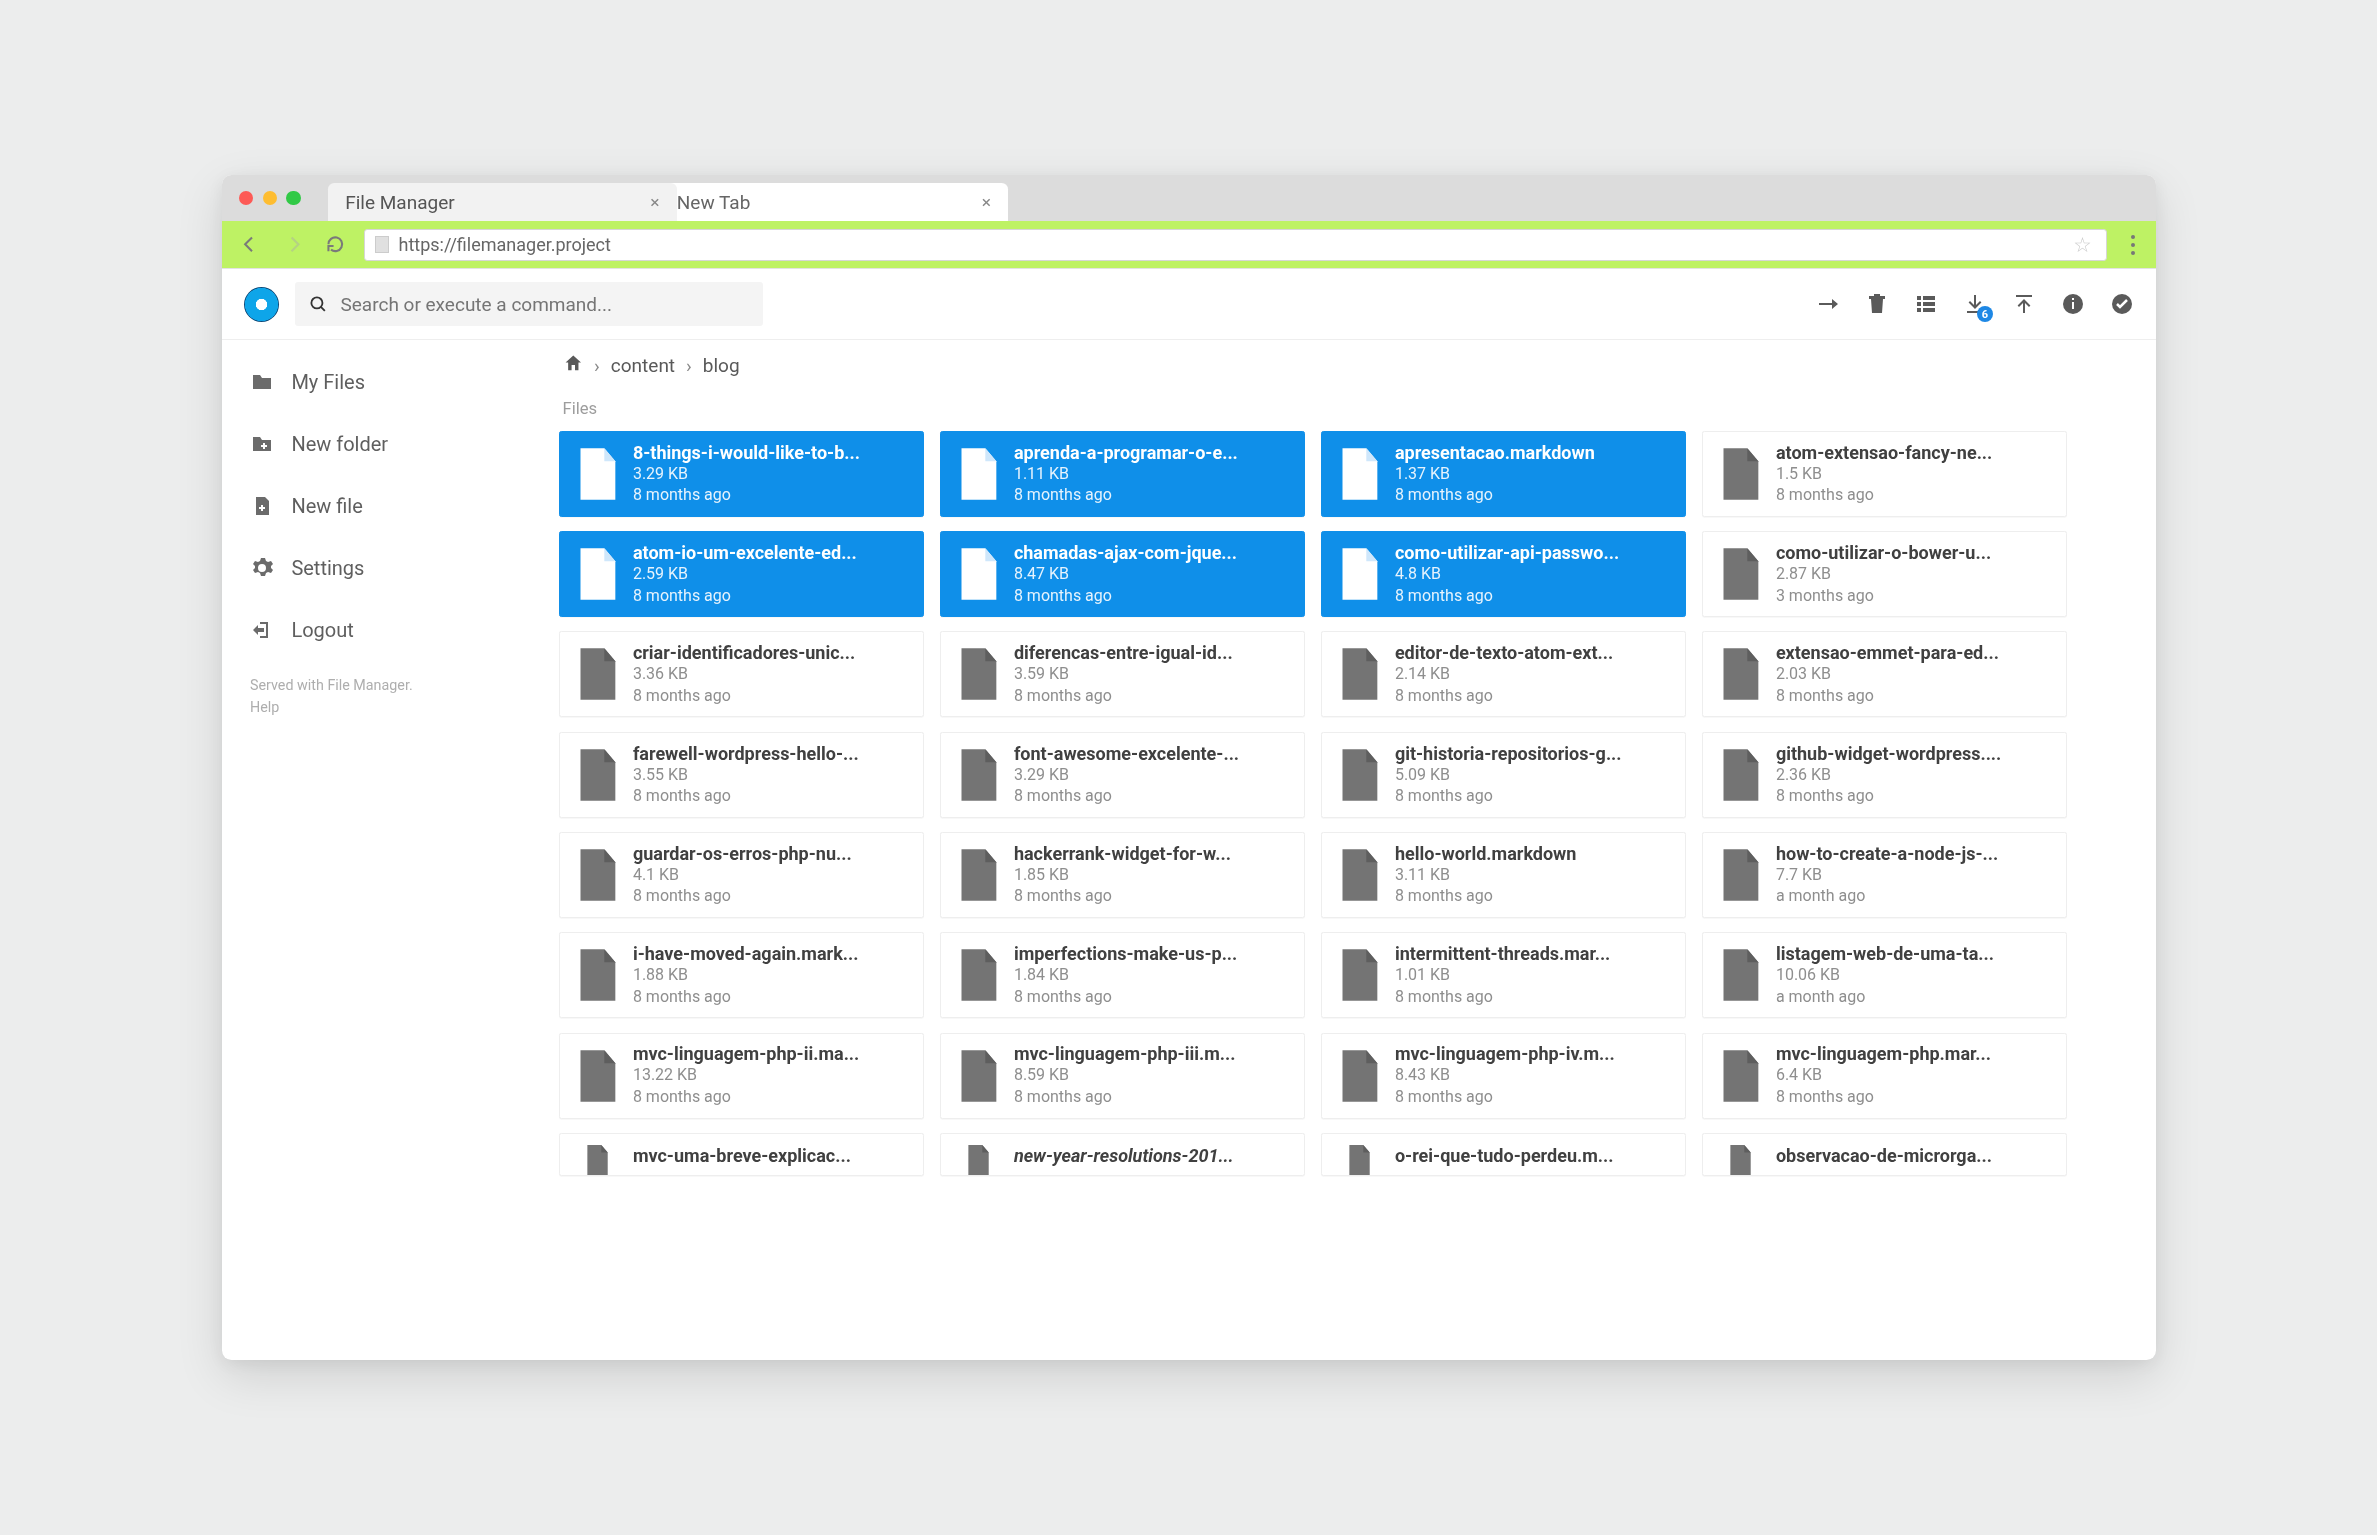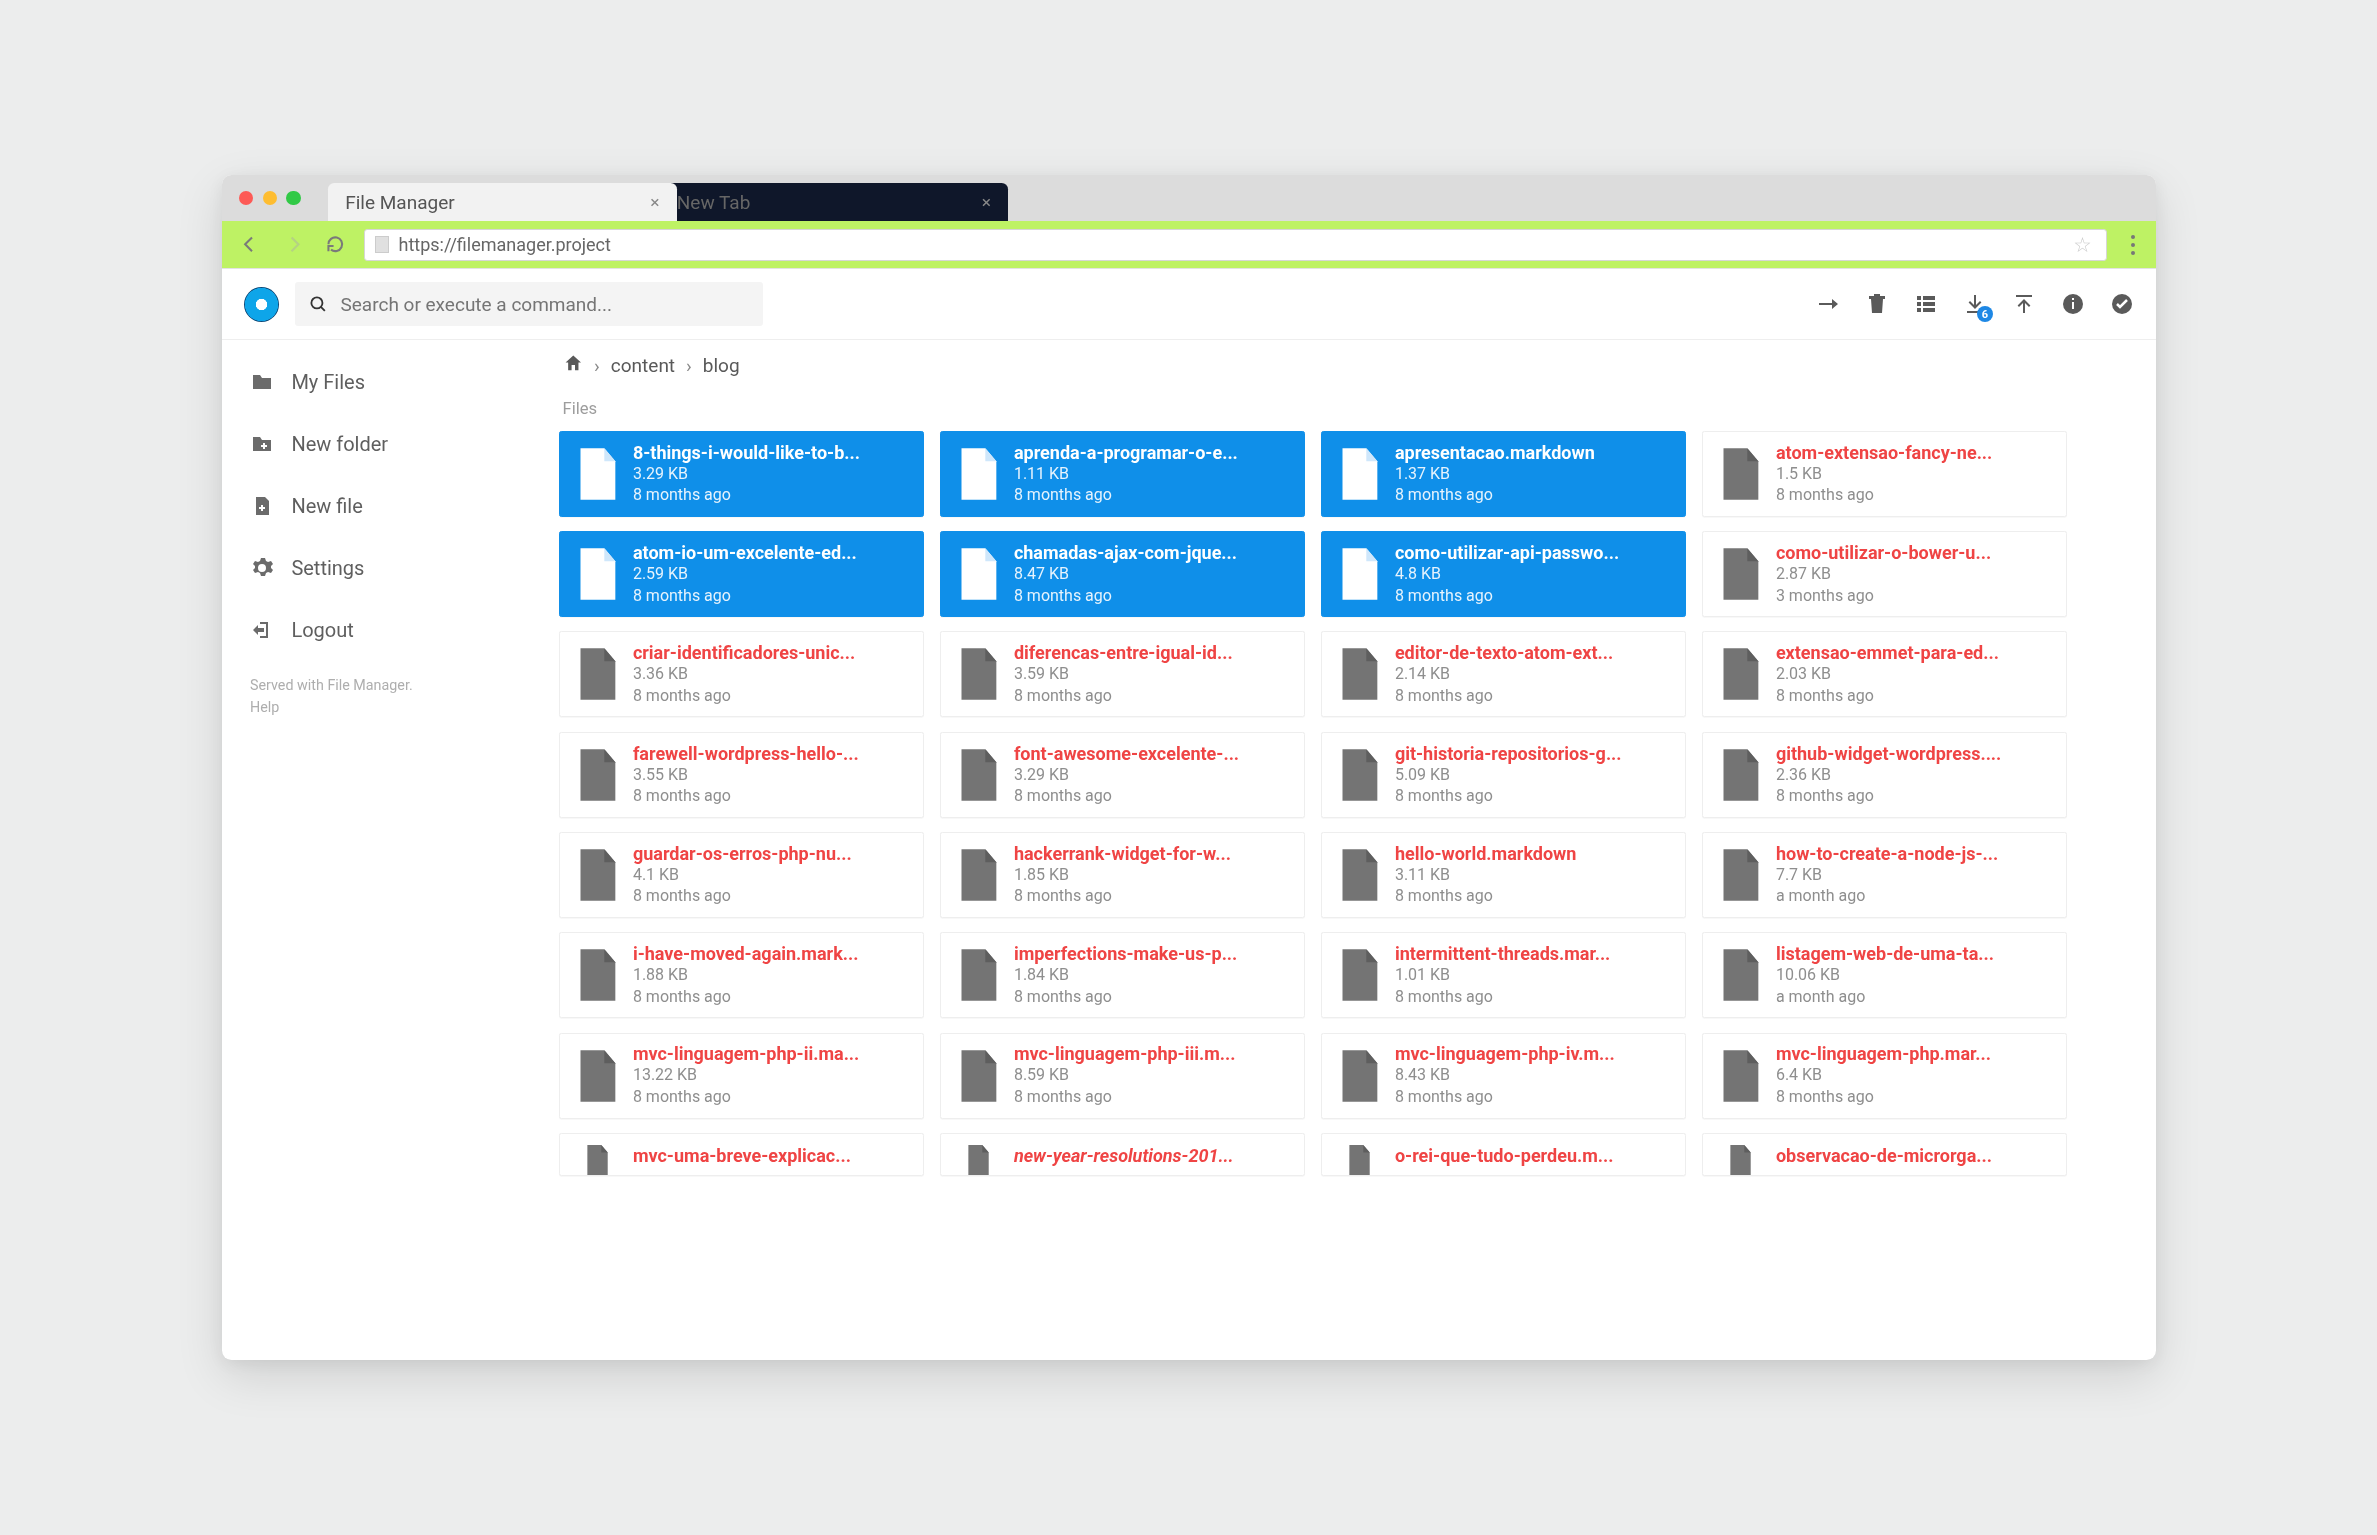--- a/index.html
+++ b/index.html
@@ -43,21 +43,21 @@
 .tabs { display:flex; margin-left: 92px; height: 38px; align-items:flex-end;}
 .tab {
   height: 38px; width: 349px;
   background: #f2f2f2; color:#555;
   display:flex; align-items:center; justify-content:space-between;
   padding: 0 17.4px; font-size: 19px;
   border-top-left-radius: 6.3px; border-top-right-radius: 6.3px;
   margin-right: -17.4px;
   position:relative;
 }
-.tab.inactive { background:#0f172a; color:#666; z-index:1;}
+.tab.inactive { background:#ffffff; color:#666; z-index:1;}
 .tab.active { background:#f2f2f2; z-index:2;}
 .tab .x { color:#888; font-size:17.4px; }
 .addressbar {
   height: 48px; background:#bef264;
   display:flex; align-items:center; padding: 0 14.3px; gap: 14.3px;
   border-bottom:0.8px solid #e3e3e3;
 }
 .navbtn { color:#888; display:flex; align-items:center; justify-content:center; width:28.5px; height:28.5px;}
 .navbtn svg{width:20.6px;height:20.6px;}
 .urlbox {
@@ -112,21 +112,21 @@
 }
 .card {
   height: 86px; background:#fff; border:0.8px solid #eee; border-radius:2.4px;
   display:flex; align-items:center; gap:14.3px; padding: 0 14.3px;
   box-shadow: 0 0.8px 0.8px rgba(0,0,0,.03);
 }
 .card.sel { background:#0f8fe9; color:#fff; border-color:#0f8fe9;}
 .fileico { width:44px;height:52px; position:relative; flex:0 0 44px;}
 .fileico svg{width:44px;height:52px;}
 .meta{ min-width:0; flex:1; }
-.fname{ font-size:18px; font-weight:700; color:#ef4444; white-space:nowrap; overflow:hidden; text-overflow:ellipsis;}
+.fname{ font-size:18px; font-weight:700; color:#404040; white-space:nowrap; overflow:hidden; text-overflow:ellipsis;}
 .card.sel .fname{color:#fff;}
 .fsize,.ftime{font-size:16px; color:#8e8e8e; line-height:1.35;}
 .card.sel .fsize,.card.sel .ftime{color:#e6f3fd;}
 </style>
 </head>
 <body>
 
 <div class="window">
 
   <div class="tabstrip">

